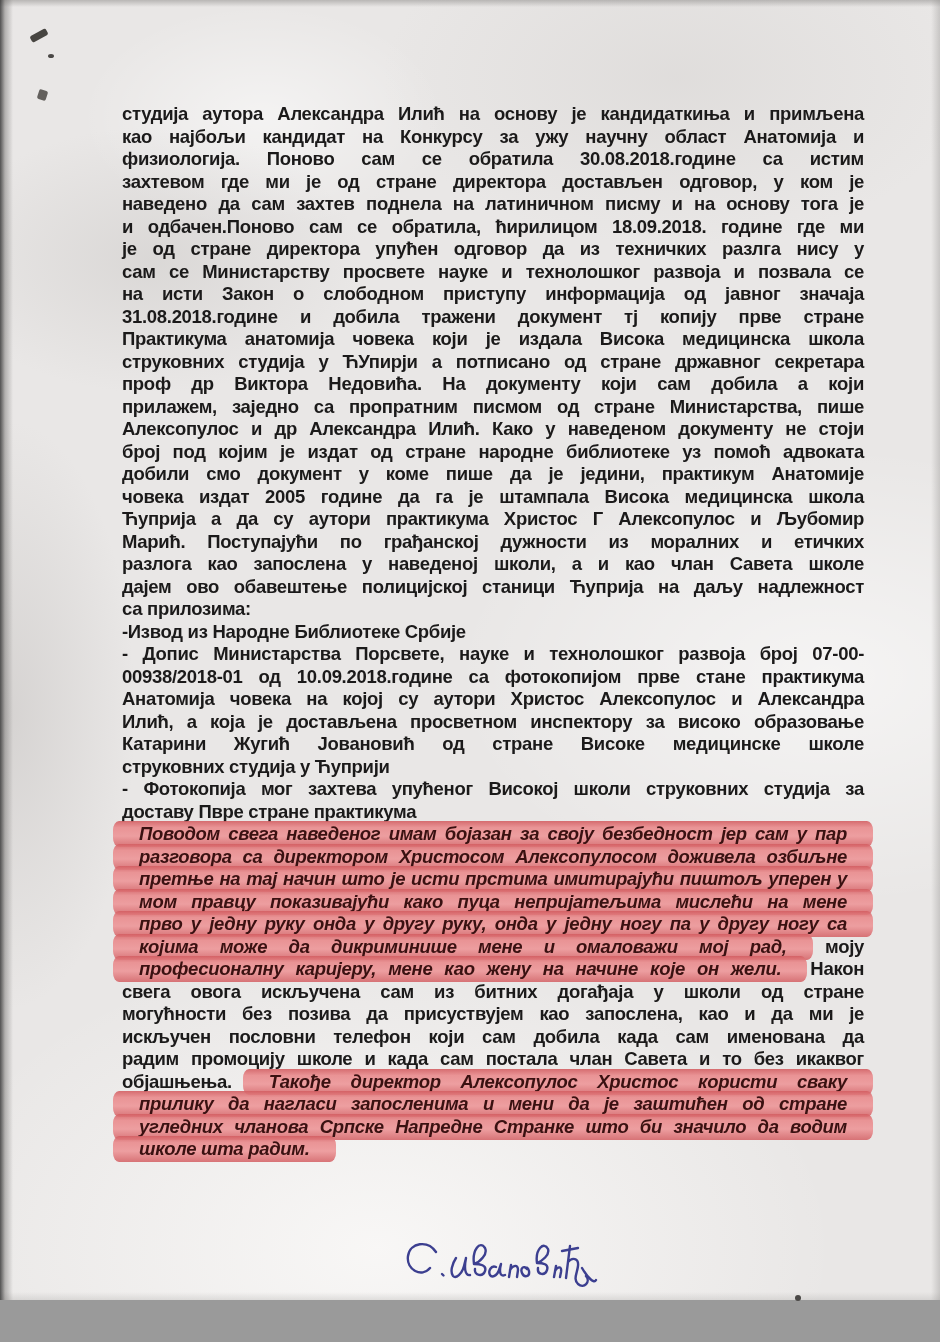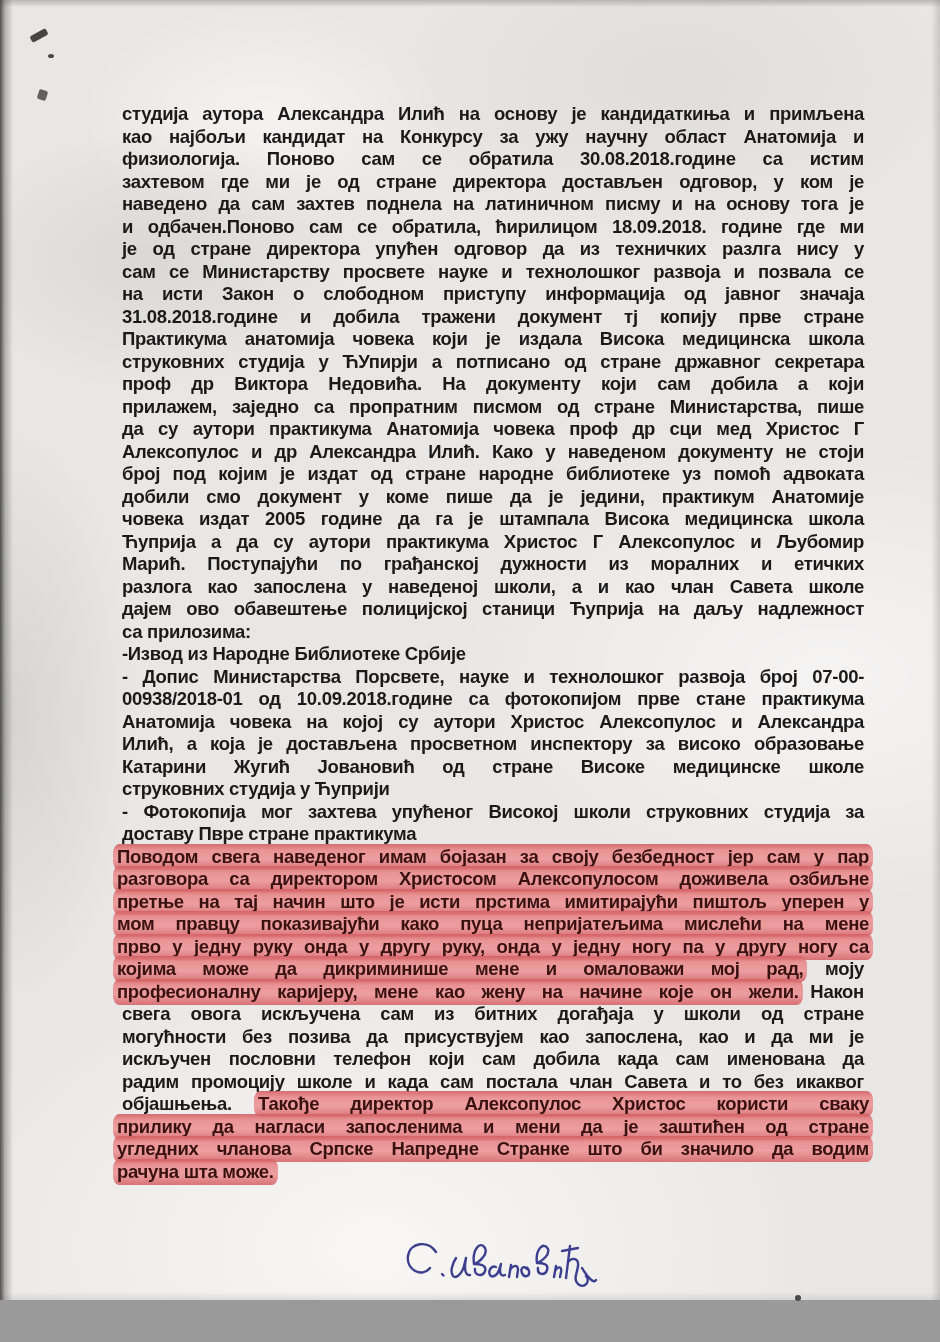--- a/index.html
+++ b/index.html
@@ -39,24 +39,25 @@
   }
   .ln.short{text-align-last:left;}
   .seg{}
   .hl{
     background-image:linear-gradient(180deg,
       rgba(211,94,98,.90) 0%,
       rgba(233,140,142,.92) 25%,
       rgba(237,150,152,.90) 58%,
       rgba(212,98,102,.88) 100%);
     border-radius:6px/9px;
-    padding:2px 4px 3px;
+    padding:2px 26px 3px;
     margin:0 -9px;
     color:#3a1111;
     box-decoration-break:clone;
+    font-style:italic;
   }
   .signature{
     position:absolute;left:398px;top:1234px;width:200px;height:74px;
   }
   .signature svg{display:block;width:100%;height:100%;}
   .sr{position:absolute;opacity:0;font-size:1px;pointer-events:none;}
 </style>
 </head>
 <body>
 
@@ -76,21 +77,20 @@
       <div class="ln"><span class="seg">наведено да сам захтев поднела на латиничном писму и на основу тога је</span></div>
       <div class="ln"><span class="seg">и одбачен.Поново сам се обратила, ћирилицом 18.09.2018. године где ми</span></div>
       <div class="ln"><span class="seg">је од стране директора упућен одговор да из техничких разлга нису у</span></div>
       <div class="ln"><span class="seg">сам се Министарству просвете науке и технолошког развоја и позвала се</span></div>
       <div class="ln"><span class="seg">на исти Закон о слободном приступу информација од јавног значаја</span></div>
       <div class="ln"><span class="seg">31.08.2018.године и добила тражени документ тј копију прве стране</span></div>
       <div class="ln"><span class="seg">Практикума анатомија човека који је издала Висока медицинска школа</span></div>
       <div class="ln"><span class="seg">струковних студија у ЋУпирји а потписано од стране државног секретара</span></div>
       <div class="ln"><span class="seg">проф др Виктора Недовића. На документу који сам добила а који</span></div>
       <div class="ln"><span class="seg">прилажем, заједно са пропратним писмом од стране Министарства, пише</span></div>
-      <div class="ln"><span class="seg">да су аутори практикума Анатомија човека проф др сци мед Христос Г</span></div>
       <div class="ln"><span class="seg">Алексопулос и др Александра Илић. Како у наведеном документу не стоји</span></div>
       <div class="ln"><span class="seg">број под којим је издат од стране народне библиотеке уз помоћ адвоката</span></div>
       <div class="ln"><span class="seg">добили смо документ у коме пише да је једини, практикум Анатомије</span></div>
       <div class="ln"><span class="seg">човека издат 2005 године да га је штампала Висока медицинска школа</span></div>
       <div class="ln"><span class="seg">Ћуприја а да су аутори практикума Христос Г Алексопулос и Љубомир</span></div>
       <div class="ln"><span class="seg">Марић. Поступајући по грађанској дужности из моралних и етичких</span></div>
       <div class="ln"><span class="seg">разлога као запослена у наведеној школи, а и као члан Савета школе</span></div>
       <div class="ln"><span class="seg">дајем ово обавештење полицијској станици Ћуприја на даљу надлежност</span></div>
       <div class="ln short"><span class="seg">са прилозима:</span></div>
       <div class="ln short"><span class="seg">-Извод из Народне Библиотеке Србије</span></div>
@@ -109,21 +109,21 @@
       <div class="ln"><span class="seg hl">прво у једну руку онда у другу руку, онда у једну ногу па у другу ногу са</span></div>
       <div class="ln"><span class="seg hl">којима може да дикриминише мене и омаловажи мој рад,</span><span class="seg"> моју</span></div>
       <div class="ln"><span class="seg hl">професионалну каријеру, мене као жену на начине које он жели.</span><span class="seg"> Након</span></div>
       <div class="ln"><span class="seg">свега овога искључена сам из битних догађаја у школи од стране</span></div>
       <div class="ln"><span class="seg">могућности без позива да присуствујем као запослена, као и да ми је</span></div>
       <div class="ln"><span class="seg">искључен пословни телефон који сам добила када сам именована да</span></div>
       <div class="ln"><span class="seg">радим промоцију школе и када сам постала члан Савета и то без икаквог</span></div>
       <div class="ln"><span class="seg">објашњења. </span><span class="seg hl">Такође директор Алексопулос Христос користи сваку</span></div>
       <div class="ln"><span class="seg hl">прилику да нагласи запосленима и мени да је заштићен од стране</span></div>
       <div class="ln"><span class="seg hl">угледних чланова Српске Напредне Странке што би значило да водим</span></div>
-      <div class="ln short"><span class="seg hl">рачуна шта може.</span></div>
+      <div class="ln short"><span class="seg hl">школе шта радим.</span></div>
     </div>
 
   <div class="signature">
     <span class="sr">С. Ивановић</span>
     <svg viewBox="0 0 200 74">
       <g fill="none" stroke="#3c3f90" stroke-width="2.4" stroke-linecap="round" stroke-linejoin="round">
 
         <path d="M38,18 C30,6 12,8 10,22 C8,36 24,44 32,34"></path>
         <path d="M44,40 l1.5,1.5"></path>
 

